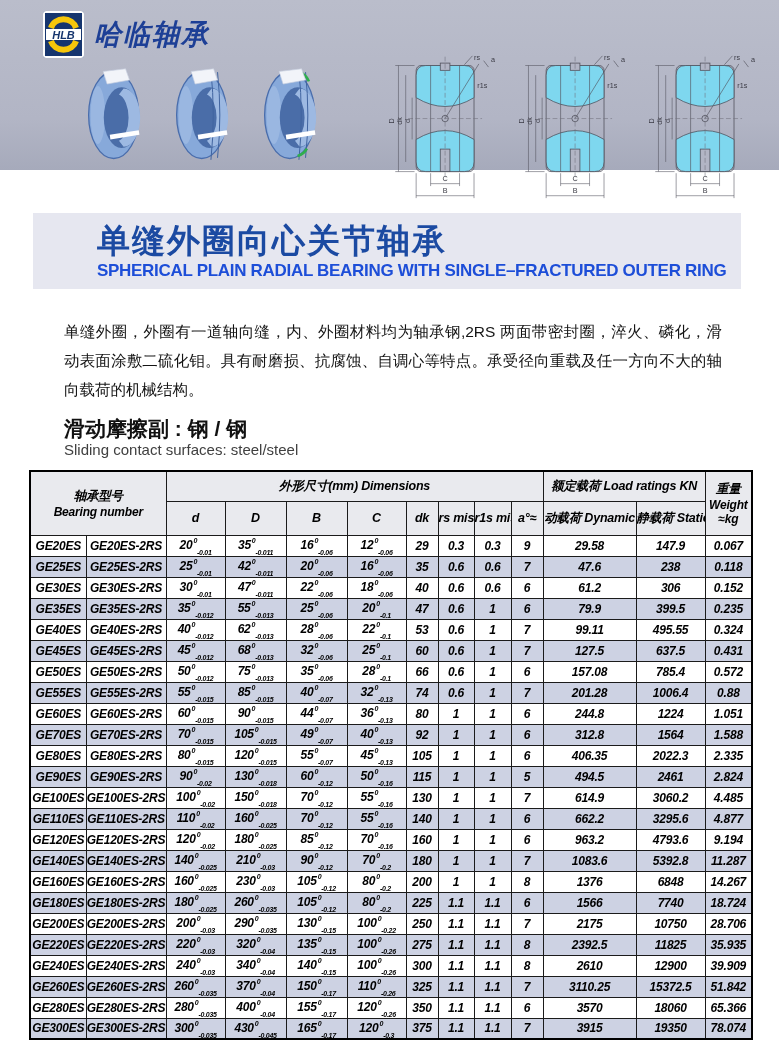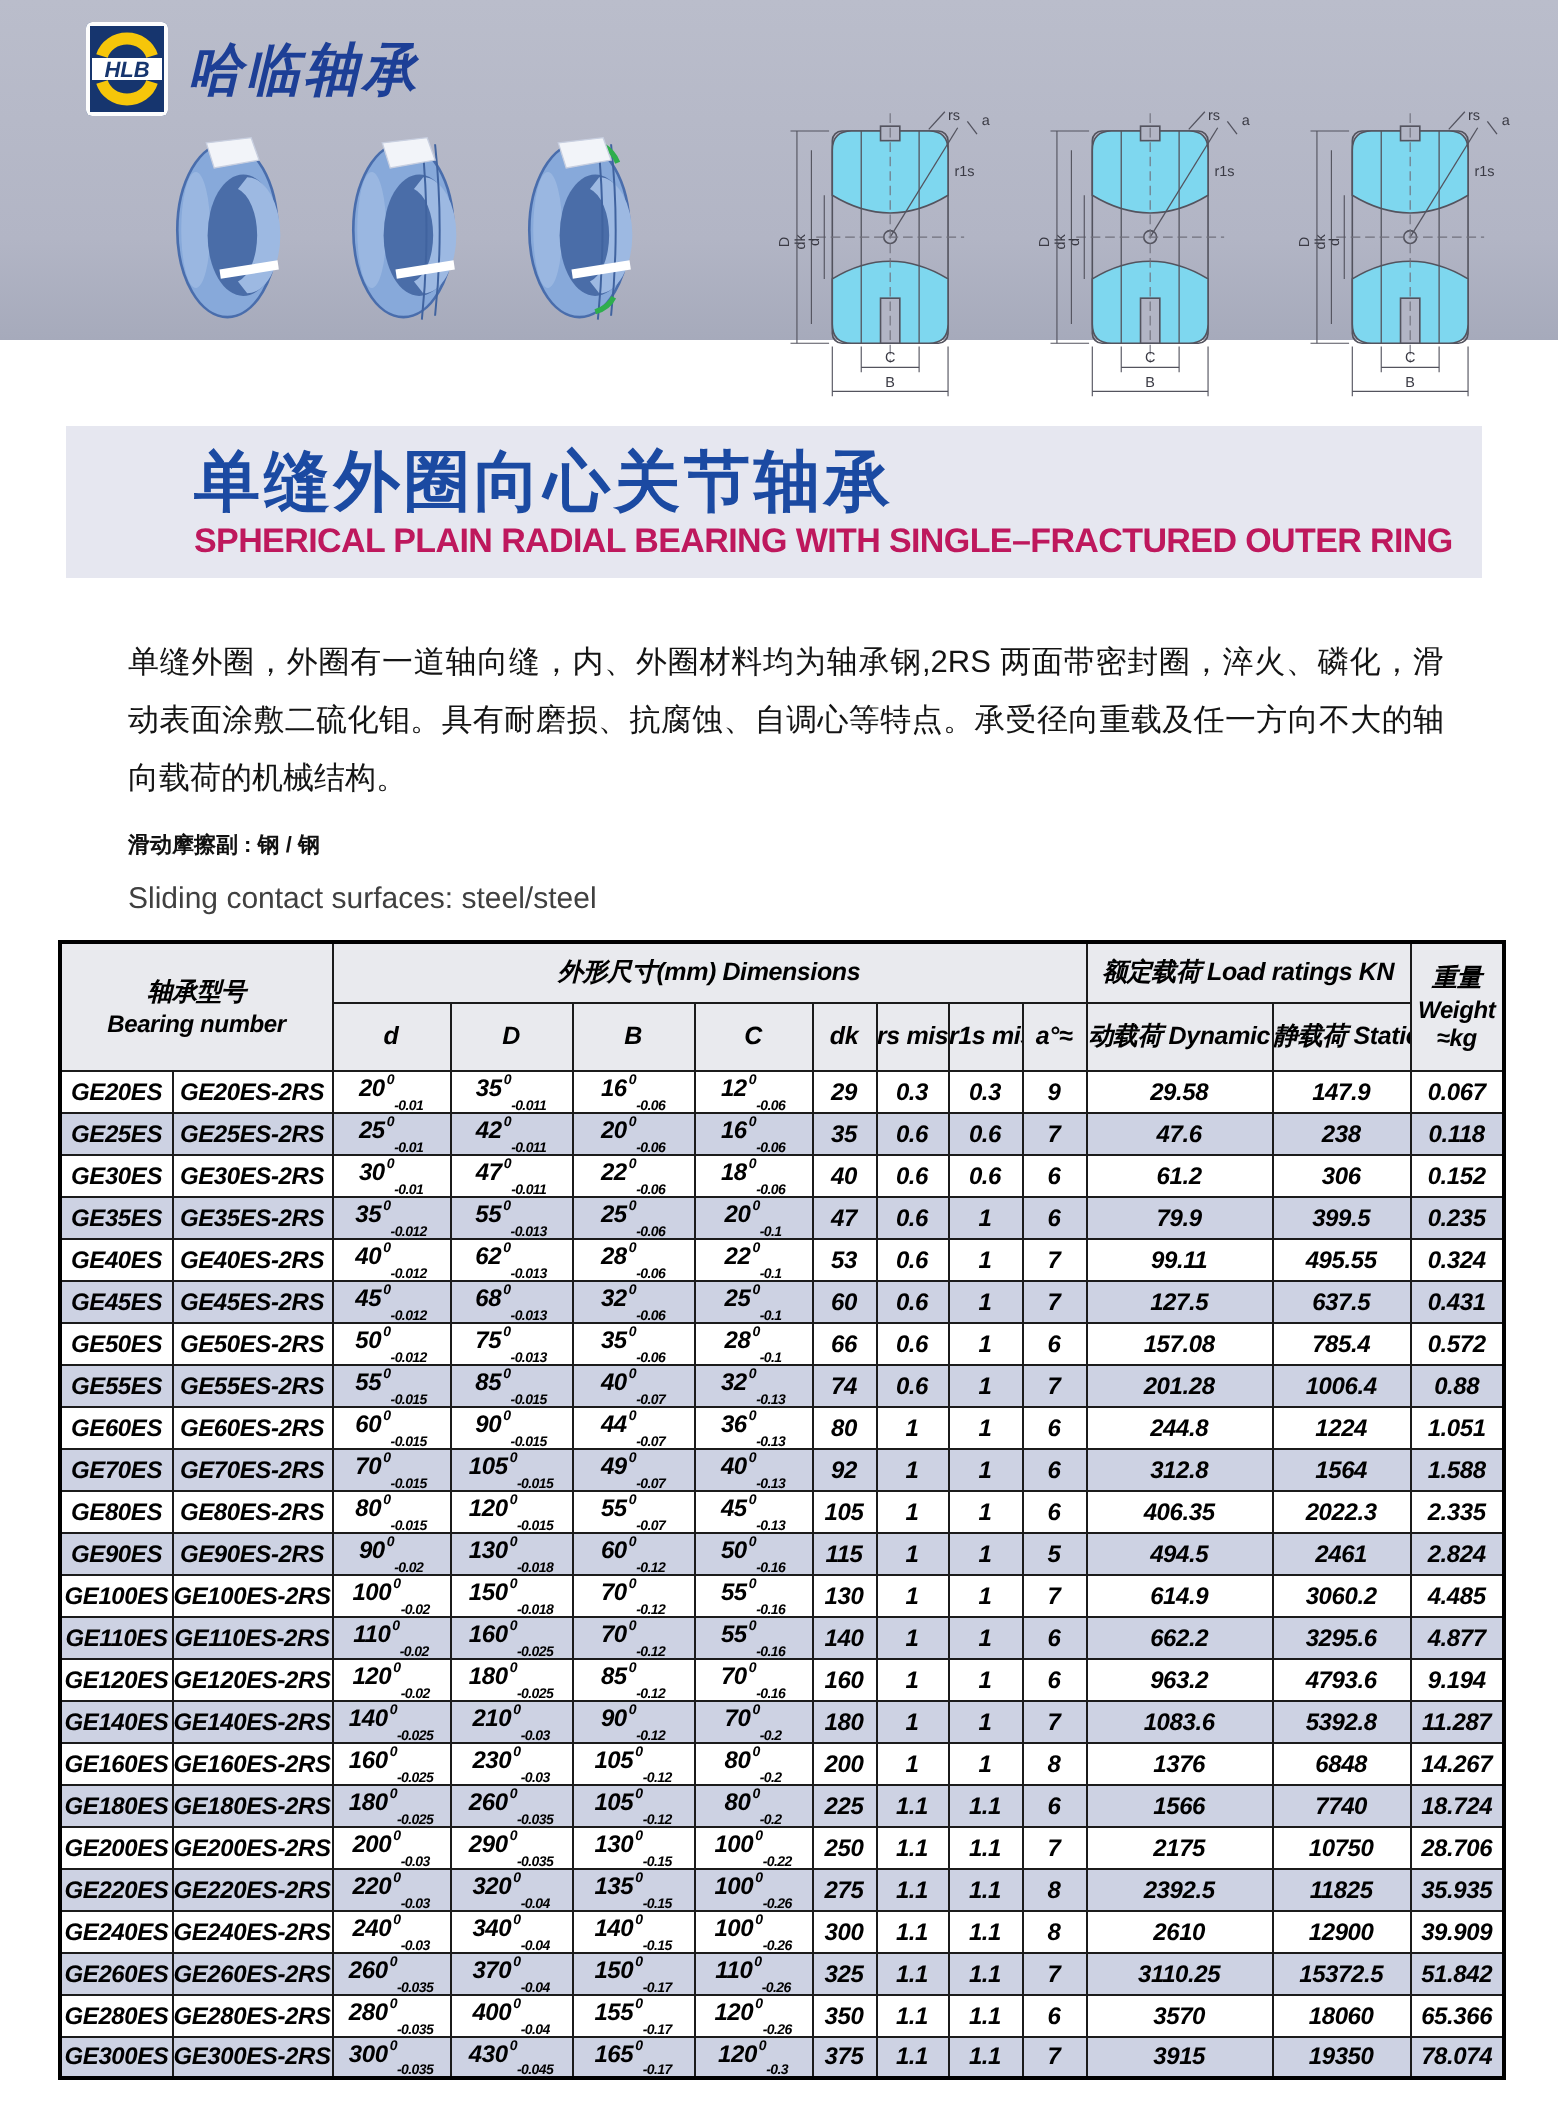--- a/index.html
+++ b/index.html
@@ -16,26 +16,26 @@
   .brand { margin-left:10px; font-size:27px; font-weight:bold; font-style:italic;
     color:#1d3f96; letter-spacing:2px; transform:scaleY(1.05); }
   .photos { position:absolute; left:86px; top:66px; display:flex; gap:26px; }
   .drawings { position:absolute; left:384px; top:54px; display:flex; gap:3px; }
 
   
   .band2 { position:absolute; left:0; top:213px; width:708px; height:76px; background:#e6e7f0;margin-left:33px; }
   .title-zh { position:absolute; left:64px; top:6px; font-size:33px; font-weight:bold;
     color:#1b4aa2; letter-spacing:2px; }
   .title-en { position:absolute; left:64px; top:48px; font-size:17px; font-weight:bold;
-    color:#be185d; letter-spacing:-0.3px; white-space:nowrap; }
+    color:#1d4ed8; letter-spacing:-0.3px; white-space:nowrap; }
 
   
   .desc { position:absolute; left:64px; top:317px; width:658px; font-size:15.5px;
     line-height:29px; color:#141414; text-align:justify; }
-  .friction-zh { position:absolute; left:64px; top:415px; font-size:11px; font-weight:bold; color:#111; }
+  .friction-zh { position:absolute; left:64px; top:415px; font-size:21px; font-weight:bold; color:#111; }
   .friction-en { position:absolute; left:64px; top:441px; font-size:15px; color:#404040; }
 
   
   .tbl-wrap { position:absolute; left:29px; top:470px;font-style:italic; }
   table { border-collapse:collapse; table-layout:fixed; width:722px;
     border:2px solid #000; background:#fff; }
   th, td { border:1px solid #1b1b1b; text-align:center; vertical-align:middle;
     overflow:hidden; white-space:nowrap; }
   thead th { background:#e9eaee; color:#000; font-weight:bold; font-size:12.5px;
     letter-spacing:-0.2px; }

